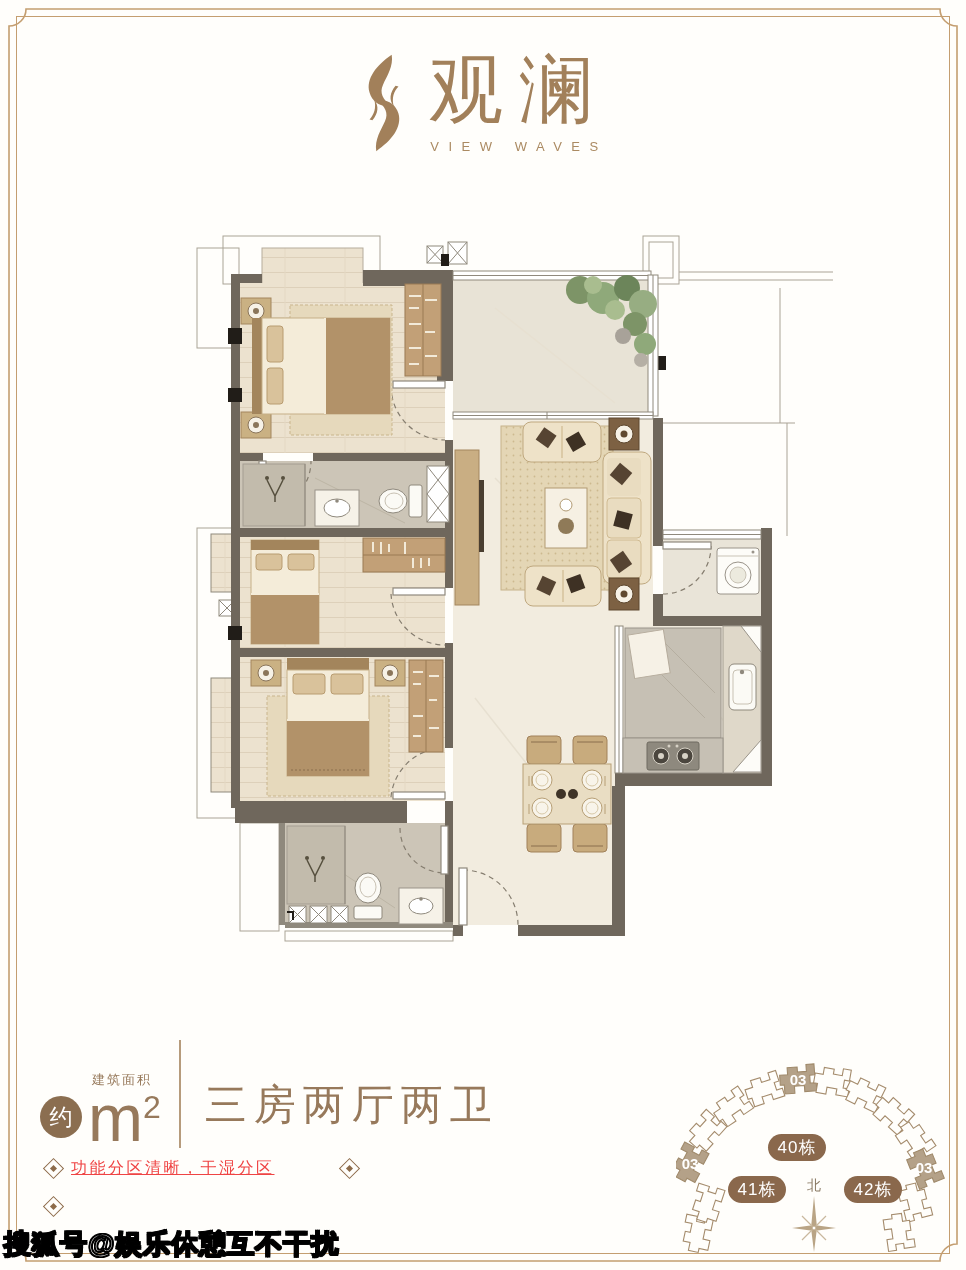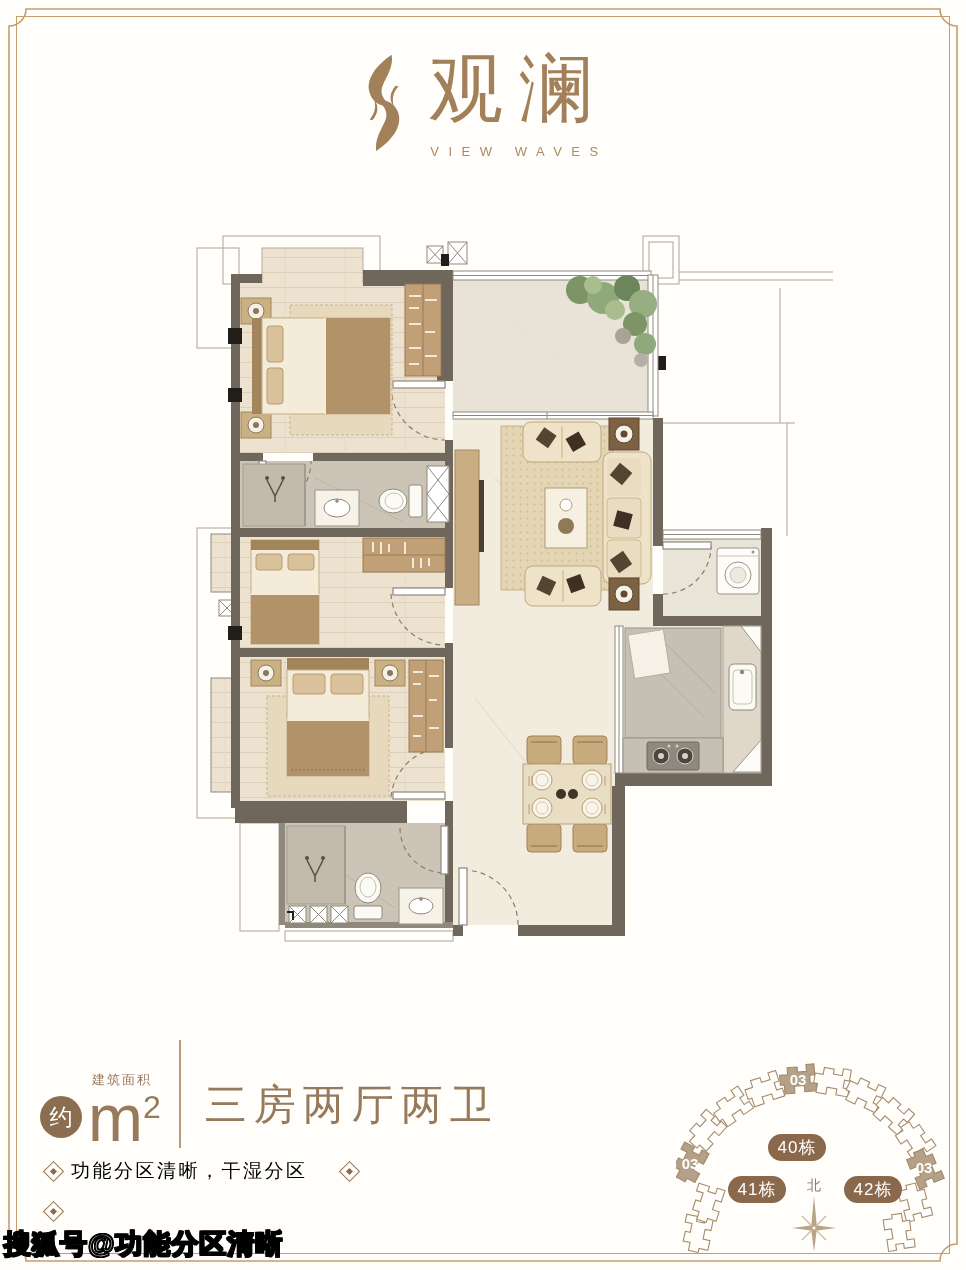--- a/index.html
+++ b/index.html
@@ -1,43 +1,43 @@
 <!DOCTYPE html>
 <html><head>
 <meta charset="utf-8">
 <style>
   * { margin:0; padding:0; box-sizing:border-box; }
   body { font-family:"Liberation Sans", sans-serif; background:#888; }
   .page { position:relative; width:966px; height:1270px; background:#fffefb; overflow:hidden; margin:0 auto; }
   .frame-svg { position:absolute; left:0; top:0; }
 
   
-  .logo { position:absolute; left:0; top:52px; width:100%; display:flex; justify-content:center; gap:18px; }
+  .logo { position:absolute; left:0; top:52px; width:100%; display:flex; justify-content:center; align-items:center; gap:18px; }
   .logo-cn { font-family:"Liberation Serif", serif; font-size:74px; letter-spacing:16px; color:#a2805a; line-height:1; }
-  .logo-en { font-size:13px; letter-spacing:9.5px; color:#ab8a62; margin-top:18px; text-align:center; }
+  .logo-en { font-size:13px; letter-spacing:9.5px; color:#ab8a62; margin-top:12px; text-align:center; }
 
   
   .plan { position:absolute; left:195px; top:228px; }
 
   
   .area-row { position:absolute; left:40px; top:1036px; display:flex; align-items:flex-end; height:116px; }
   .approx-badge { width:42px; height:42px; border-radius:50%; background:#8b6e50; color:#fff;
     font-size:23px; display:flex; align-items:center; justify-content:center; margin:0 6px 14px 0; }
   .area-num { font-size:118px; line-height:0.88; color:#97795b; letter-spacing:-2px; }
   .unit-block { display:flex; flex-direction:column; margin-bottom:4px; }
   .unit-label { font-size:13px; letter-spacing:2px; color:#97795b; margin-left:4px; }
   .unit-m { font-size:66px; line-height:0.9; color:#97795b; display:flex; align-items:flex-start; }
   .unit-exp { font-size:32px; line-height:1; margin-top:2px; }
   .vdivider { width:2px; height:108px; background:#b69b7c; margin:0 24px 0 18px; align-self:center; }
   .layout-name { font-size:42px; letter-spacing:7px; color:#97795b; margin-bottom:19px; font-weight:500; }
 
   
   .features { position:absolute; left:46px; top:1158px; display:grid; grid-template-columns:296px 330px; row-gap:20px; }
   .feature { display:flex; align-items:center; gap:10px; }
-  .feature-text { font-size:19px; letter-spacing:2.5px; color:#000000; }
+  .feature-text { font-size:16px; letter-spacing:2.5px; color:#ef4444;text-decoration:underline; }
   .diamond { position:relative; width:15px; height:15px; border:1.5px solid #8d6b4a; transform:rotate(45deg); flex:0 0 auto; }
   .diamond::after { content:""; position:absolute; left:3.5px; top:3.5px; width:5px; height:5px; background:#8d6b4a; }
 
   
   .site-map { position:absolute; left:676px; top:1056px; }
   .bldg { fill:#fffefb; stroke:#a58c6d; stroke-width:1.1; }
   .bldg-hl { fill:#b4a188; stroke:#a08a6b; stroke-width:1.1; }
   .badge-rect { fill:#8a684c; }
   .badge-text { fill:#fff; font-size:17px; letter-spacing:1px; }
   .unit-text { fill:#fff; font-size:15px; font-weight:bold; }
@@ -478,15 +478,15 @@
         <path d="M0,-32 L3,0 L0,24 L-3,0 Z"></path>
         <path d="M-22,0 L0,-3 L22,0 L0,3 Z"></path>
       </g>
       <g stroke="#c9b89d" stroke-width="1.2">
         <path d="M-12,-12 L12,12 M12,-12 L-12,12"></path>
       </g>
       <circle cx="0" cy="0" r="2" fill="#fffefb" stroke="#b9a485"></circle>
     </g>
   </svg>
 
-  <div class="watermark">搜狐号@功能分区清晰</div>
+  <div class="watermark">搜狐号@娱乐休憩互不干扰</div>
 
 </div>
 
 </body></html>

